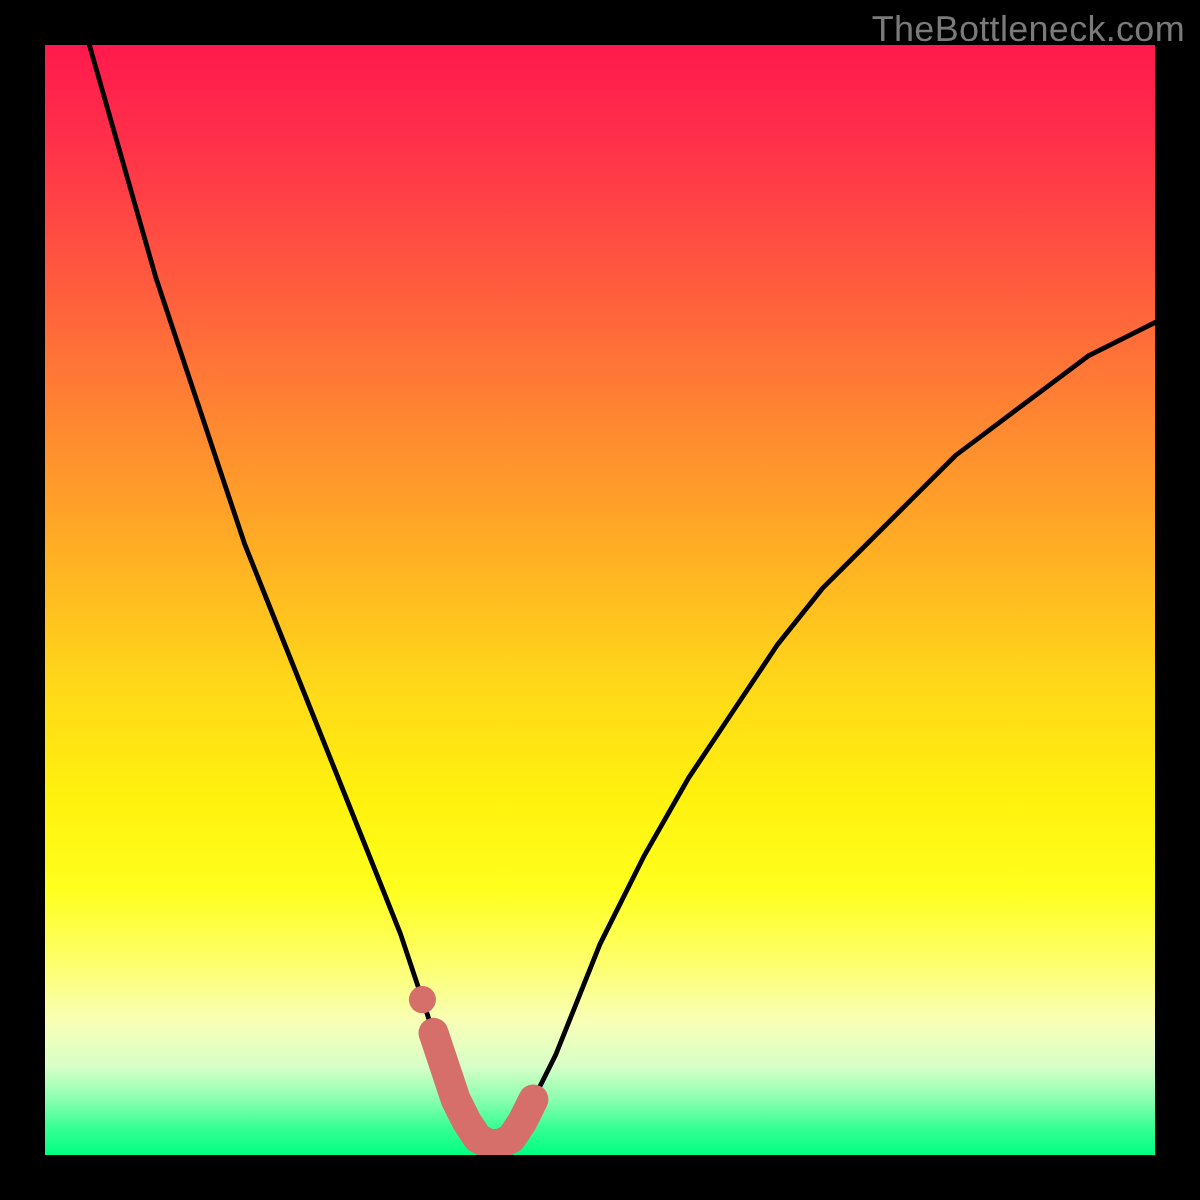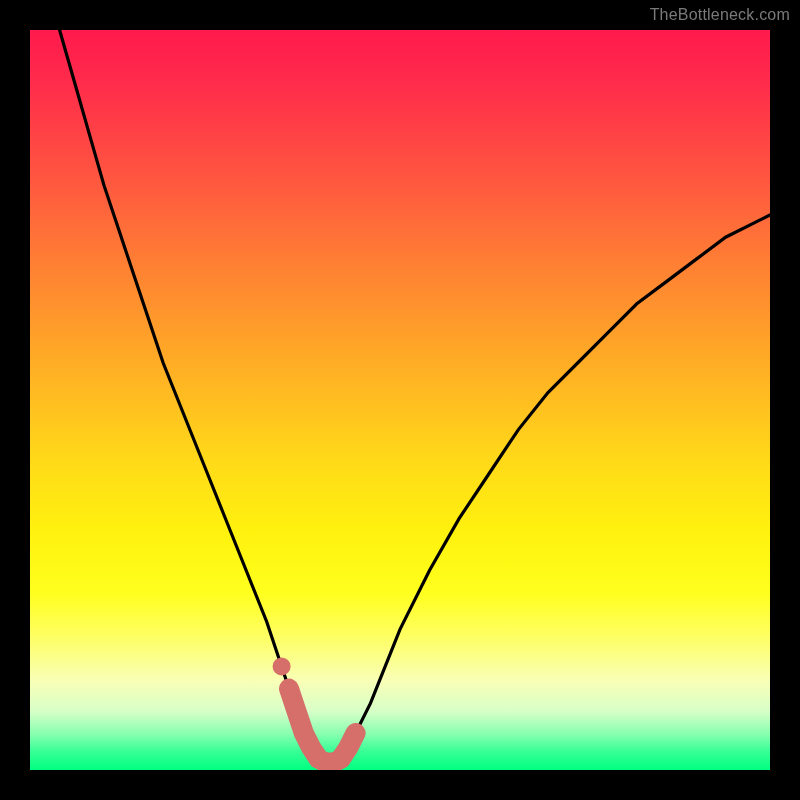--- a/index.html
+++ b/index.html
@@ -47,21 +47,21 @@
   }
   .curve-svg {
     position: absolute;
     inset: 0;
   }
   .watermark {
     position: absolute;
     top: 6px;
     right: 10px;
     color: #7a7a7a;
-    font-size: 16px;
+    font-size: 24px;
     font-weight: 500;
     letter-spacing: 0.2px;
     user-select: none;
   }
 </style>
 </head>
 <body>
 
 <div class="frame">
   <div class="plot-area">

